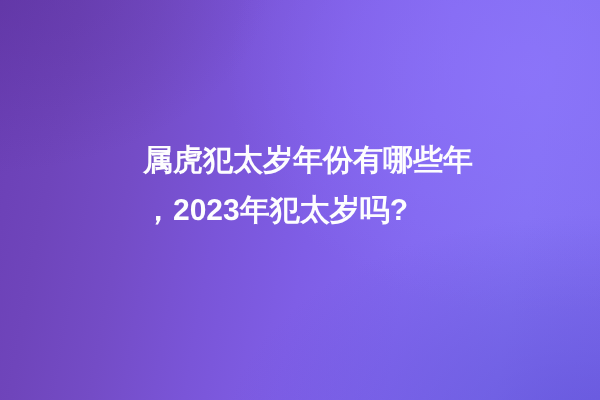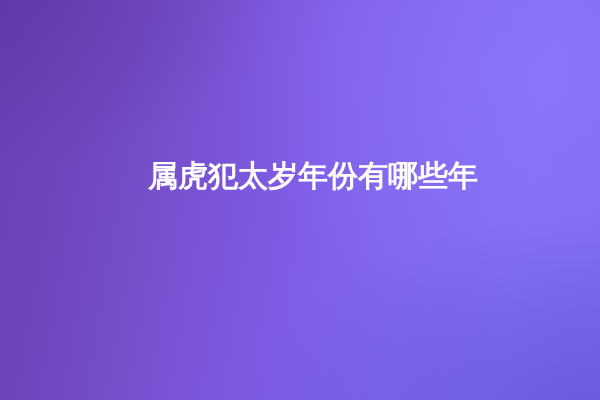--- a/index.html
+++ b/index.html
@@ -62,23 +62,22 @@
     inset: 0;
     background: radial-gradient(ellipse 62% 62% at -4% -6%,
         rgba(88,46,150,0.50) 0%,
         rgba(88,46,150,0.20) 48%,
         rgba(88,46,150,0.0) 80%);
   }
 
   #title-block {
     position: absolute;
     left: 143px;
-    top: 152px;
+    top: 136px;
     width: 340px;
-    text-align: center;
   }
 
   .title-line {
     display: block;
     color: #fdfdfe;
     font-size: 30px;
     line-height: 50px;
     font-weight: 700;
     letter-spacing: 0px;
     white-space: nowrap;
@@ -90,15 +89,16 @@
 
 <div id="card">
 
   <div id="bg-base"></div>
   <div id="bg-glow-right"></div>
   <div id="bg-shade-bottom"></div>
   <div id="bg-shade-topleft"></div>
 
   <div id="title-block">
     <span class="title-line">属虎犯太岁年份有哪些年</span>
+    <span class="title-line">，2023年犯太岁吗?</span>
   </div>
 
 </div>
 
 </body></html>

